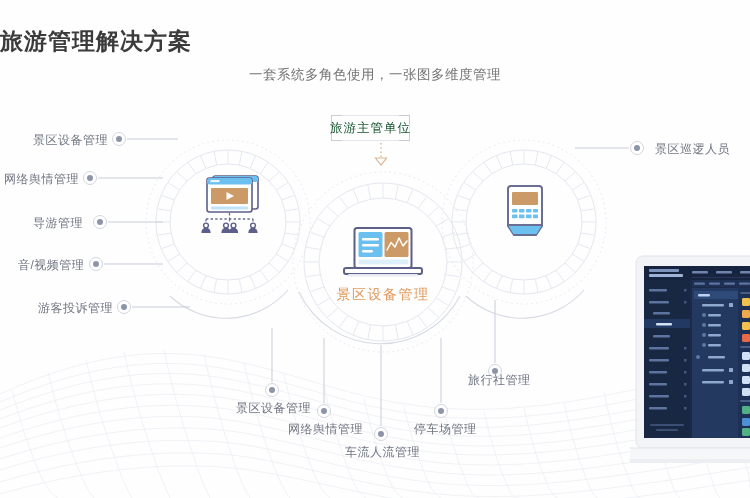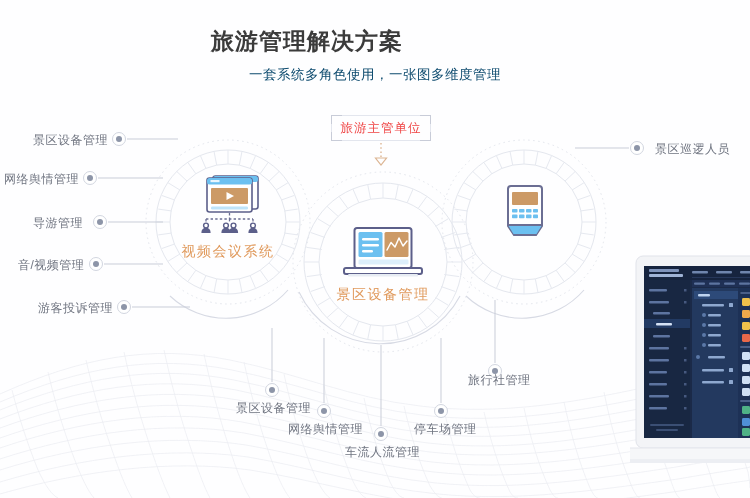--- a/index.html
+++ b/index.html
@@ -19,39 +19,38 @@
   
   #bgmesh {
     position: absolute; left: 0; bottom: 0;
     width: 750px; height: 200px;
     pointer-events: none;
   }
 
   
   #title {
     position: absolute; top: 26px; left: 0; width: 614px;
-    text-align: center;
     font-size: 23px; font-weight: bold;
     color: #3b3b3b; letter-spacing: 1px;
   }
   #subtitle {
     position: absolute; top: 66px; left: 0; width: 750px;
     text-align: center;
-    font-size: 13.5px; color: #0c4a6e; letter-spacing: .5px;
+    font-size: 13.5px; color: #737373; letter-spacing: .5px;
   }
 
   
   #diagram { position: absolute; inset: 0; }
 
   
   #authority-badge {
     position: absolute; left: 331px; top: 115px;
-    width: 100px; height: 26px;
+    width: 79px; height: 26px;
     display: flex; align-items: center; justify-content: center;
-    font-size: 12.5px; color: #ef4444; letter-spacing: 1px;
+    font-size: 12.5px; color: #14532d; letter-spacing: 1px;
     white-space: nowrap;
   }
   #authority-badge .brk {
     position: absolute; width: 11px; height: 9px;
     border: 1px solid #c8ccd8;
   }
   #authority-badge .brk.tl { left: 0; top: 0; border-right: none; border-bottom: none; }
   #authority-badge .brk.tr { right: 0; top: 0; border-left: none; border-bottom: none; }
   #authority-badge .brk.bl { left: 0; bottom: 0; border-right: none; border-top: none; }
   #authority-badge .brk.br { right: 0; bottom: 0; border-left: none; border-top: none; }
@@ -336,21 +335,20 @@
       <circle cx="13" cy="53.5" r="2.4"></circle>
       <path d="M8.4,61 C8.4,57.4 10.5,55.8 13,55.8 C15.5,55.8 17.6,57.4 17.6,61 Z" fill="#5c5f8a" stroke="none"></path>
       <circle cx="33" cy="53.5" r="2.4"></circle>
       <path d="M28.4,61 C28.4,57.4 30.5,55.8 33,55.8 C35.5,55.8 37.6,57.4 37.6,61 Z" fill="#5c5f8a" stroke="none"></path>
       <circle cx="40.5" cy="53.5" r="2.4"></circle>
       <path d="M35.9,61 C35.9,57.4 38,55.8 40.5,55.8 C43,55.8 45.1,57.4 45.1,61 Z" fill="#5c5f8a" stroke="none"></path>
       <circle cx="60" cy="53.5" r="2.4"></circle>
       <path d="M55.4,61 C55.4,57.4 57.5,55.8 60,55.8 C62.5,55.8 64.6,57.4 64.6,61 Z" fill="#5c5f8a" stroke="none"></path>
     </g>
   </svg>
-  <div class="hub-caption" style="left:148px; top:243px;">视频会议系统</div>
 
   <svg class="hub-icon" style="left:342px; top:226px;" width="84" height="58" viewBox="0 0 84 58">
     <rect x="12.5" y="2" width="57" height="40" rx="2.5" fill="#ffffff" stroke="#5c5f8a" stroke-width="2"></rect>
     <rect x="16.5" y="6" width="24" height="25" rx="1.5" fill="#6cc0f0"></rect>
     <rect x="20" y="12" width="17" height="2.6" rx="1.3" fill="#ffffff"></rect>
     <rect x="20" y="18" width="17" height="2.6" rx="1.3" fill="#ffffff"></rect>
     <rect x="20" y="24" width="11" height="2.6" rx="1.3" fill="#ffffff"></rect>
     <rect x="42.5" y="6" width="24" height="25" rx="1.5" fill="#cc9a66"></rect>
     <polyline points="45,24 49,16.5 53,21 57,12 61,20 65,15" fill="none" stroke="#ffffff" stroke-width="1.5" stroke-linejoin="round" stroke-linecap="round"></polyline>
     <rect x="16.5" y="33.5" width="50" height="5" rx="1.3" fill="#ddeffb"></rect>

